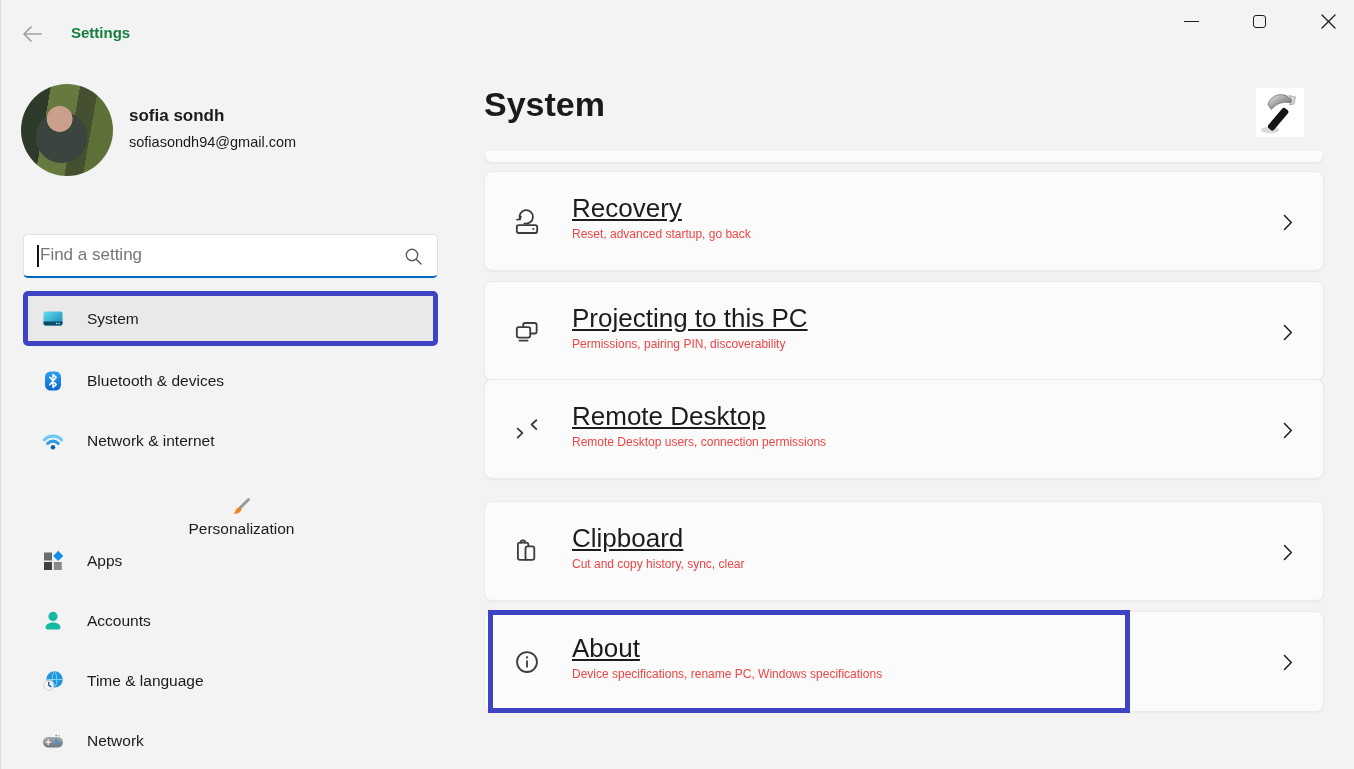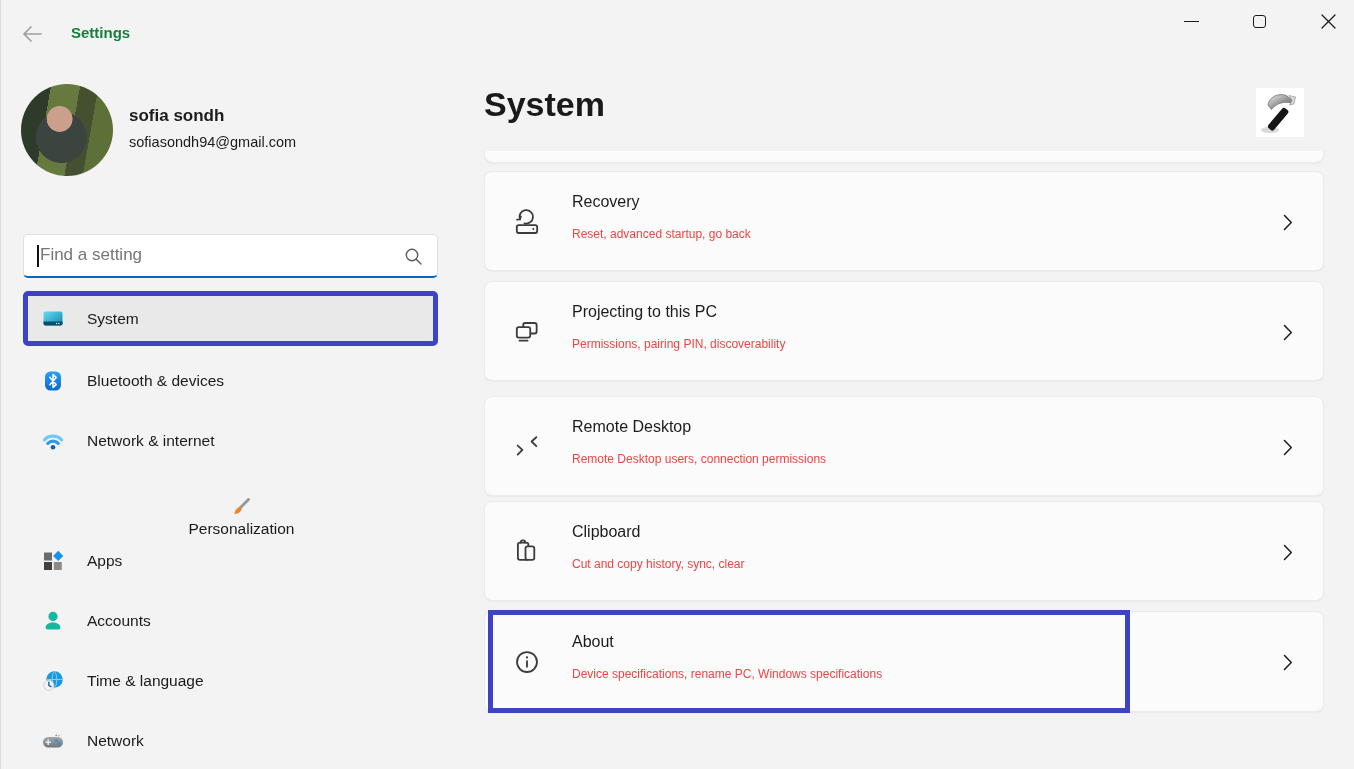--- a/index.html
+++ b/index.html
@@ -48,25 +48,25 @@
   
   .page-title{position:absolute;left:483px;top:85px;font-size:34px;font-weight:600;color:#1a1a1a;}
   .hammer{position:absolute;left:1255px;top:88px;width:48px;height:49px;}
   .cards-viewport{position:absolute;left:483px;top:151px;width:845px;height:618px;overflow:hidden;}
   .card{
     position:absolute;left:0;width:840px;height:100px;background:#fbfbfb;
     border:1px solid #eaeaea;border-radius:8px;box-shadow:0 1px 2px rgba(0,0,0,0.04);
     cursor:pointer;
   }
   .card .cicon-wrap{position:absolute;left:26px;top:0;height:100%;width:32px;display:flex;align-items:center;justify-content:center;}
-  .card .ctitle{position:absolute;left:87px;top:21px;font-size:16px;color:#1c1c1c;}
+  .card .ctitle{position:absolute;left:87px;top:21px;font-size:26px;color:#1c1c1c;text-decoration:underline;}
   .card .csub{position:absolute;left:87px;top:55px;font-size:12px;color:#ef4444;}
   .card .chev{position:absolute;right:30px;top:42px;}
   .card-partial{top:-40px;height:52px;}
-  .card-0{top:20px;} .card-1{top:130px;} .card-2{top:245px;} .card-3{top:350px;} .card-4{top:460px;height:101px;}
+  .card-0{top:20px;} .card-1{top:130px;} .card-2{top:228px;} .card-3{top:350px;} .card-4{top:460px;height:101px;}
   .cicon{stroke:#3c3c3c;fill:none;stroke-width:1.7;stroke-linecap:round;stroke-linejoin:round;}
   .hl-about{
     position:absolute;left:487px;top:610px;width:642px;height:103px;
     border:5px solid #3d43c3;pointer-events:none;z-index:20;
   }
 </style>
 </head>
 <body>
 
 <div id="app">

